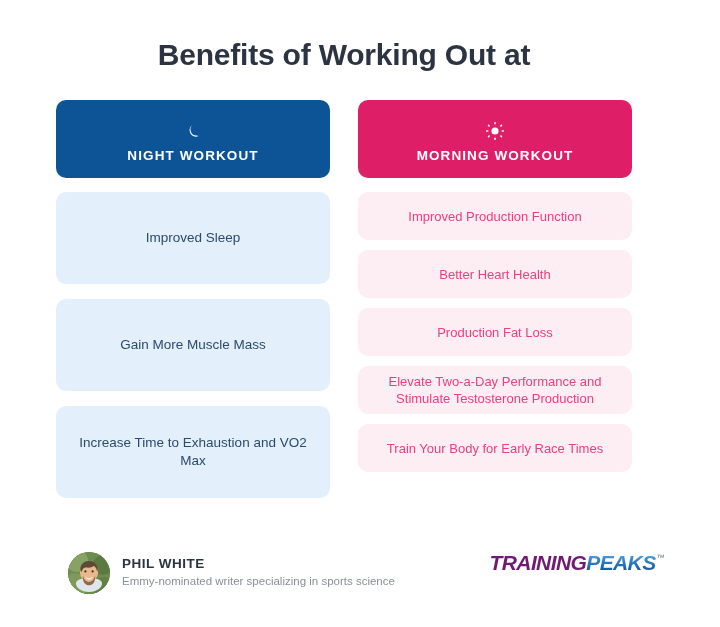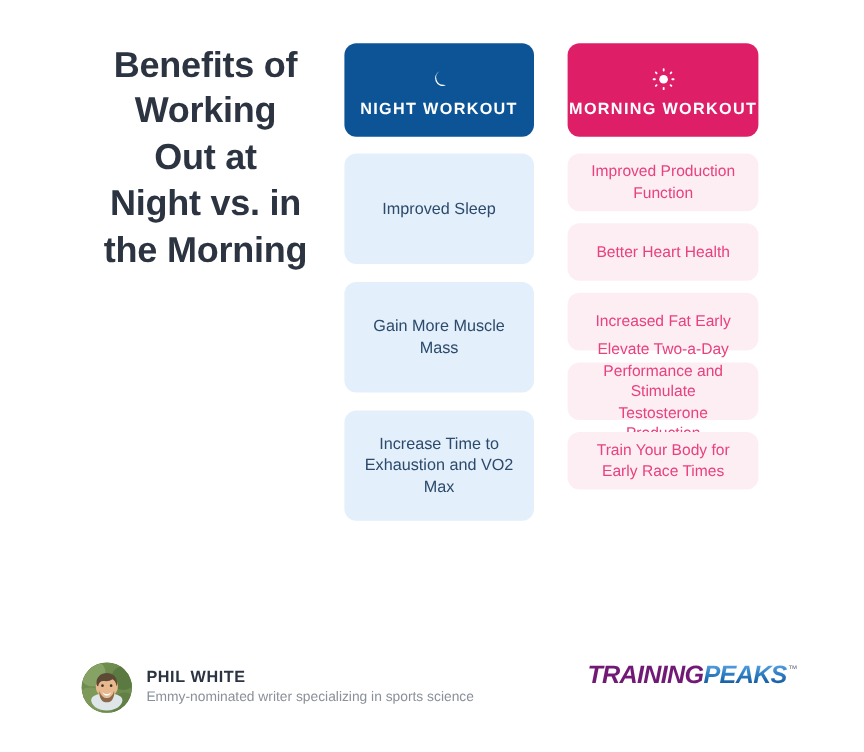--- a/index.html
+++ b/index.html
@@ -14,21 +14,21 @@
     overflow: hidden;
     position: relative;
   }
 
   .infographic {
     width: 720px;
     height: 627px;
     box-sizing: border-box;
     padding: 36px 88px 0 56px;
     display: flex;
-    flex-direction: row;
+    flex-direction: column;
     position: relative;
   }
 
   
   .title {
     text-align: center;
     color: #2b3440;
     font-size: 30px;
     font-weight: bold;
     line-height: 1.28;
@@ -180,21 +180,20 @@
     top: 2px;
   }
 </style>
 </head>
 <body>
 
 <div class="infographic">
 
   <h1 class="title">
     <span class="title-line">Benefits of Working Out at</span>
-    <span class="title-line">Night vs. in the Morning</span>
   </h1>
 
   <div class="columns">
 
     <div class="column">
 
       <div class="col-header night">
         <span class="header-icon">
           <svg width="20" height="20" viewBox="0 0 20 20">
             <path d="M13.8 14.6A6.1 6.1 0 0 1 10.4 3.3a6.4 6.4 0 1 0 5.1 11.8 6.1 6.1 0 0 1-1.7-.5z" fill="#ffffff"></path>
@@ -228,21 +227,21 @@
               <rect x="15.4" y="14.1" width="1.5" height="2.4" rx="0.7" transform="rotate(-45 16.15 15.3)"></rect>
             </g>
           </svg>
         </span>
         <span class="col-header-label">MORNING WORKOUT</span>
       </div>
 
       <div class="benefit-list morning">
         <div class="benefit morning">Improved Production Function</div>
         <div class="benefit morning">Better Heart Health</div>
-        <div class="benefit morning">Increased Fat Early</div>
+        <div class="benefit morning">Production Fat Loss</div>
         <div class="benefit morning">Elevate Two-a-Day Performance and Stimulate Testosterone Production</div>
         <div class="benefit morning">Train Your Body for Early Race Times</div>
       </div>
 
     </div>
   </div>
 
   <div class="footer">
 
     <div class="author">

